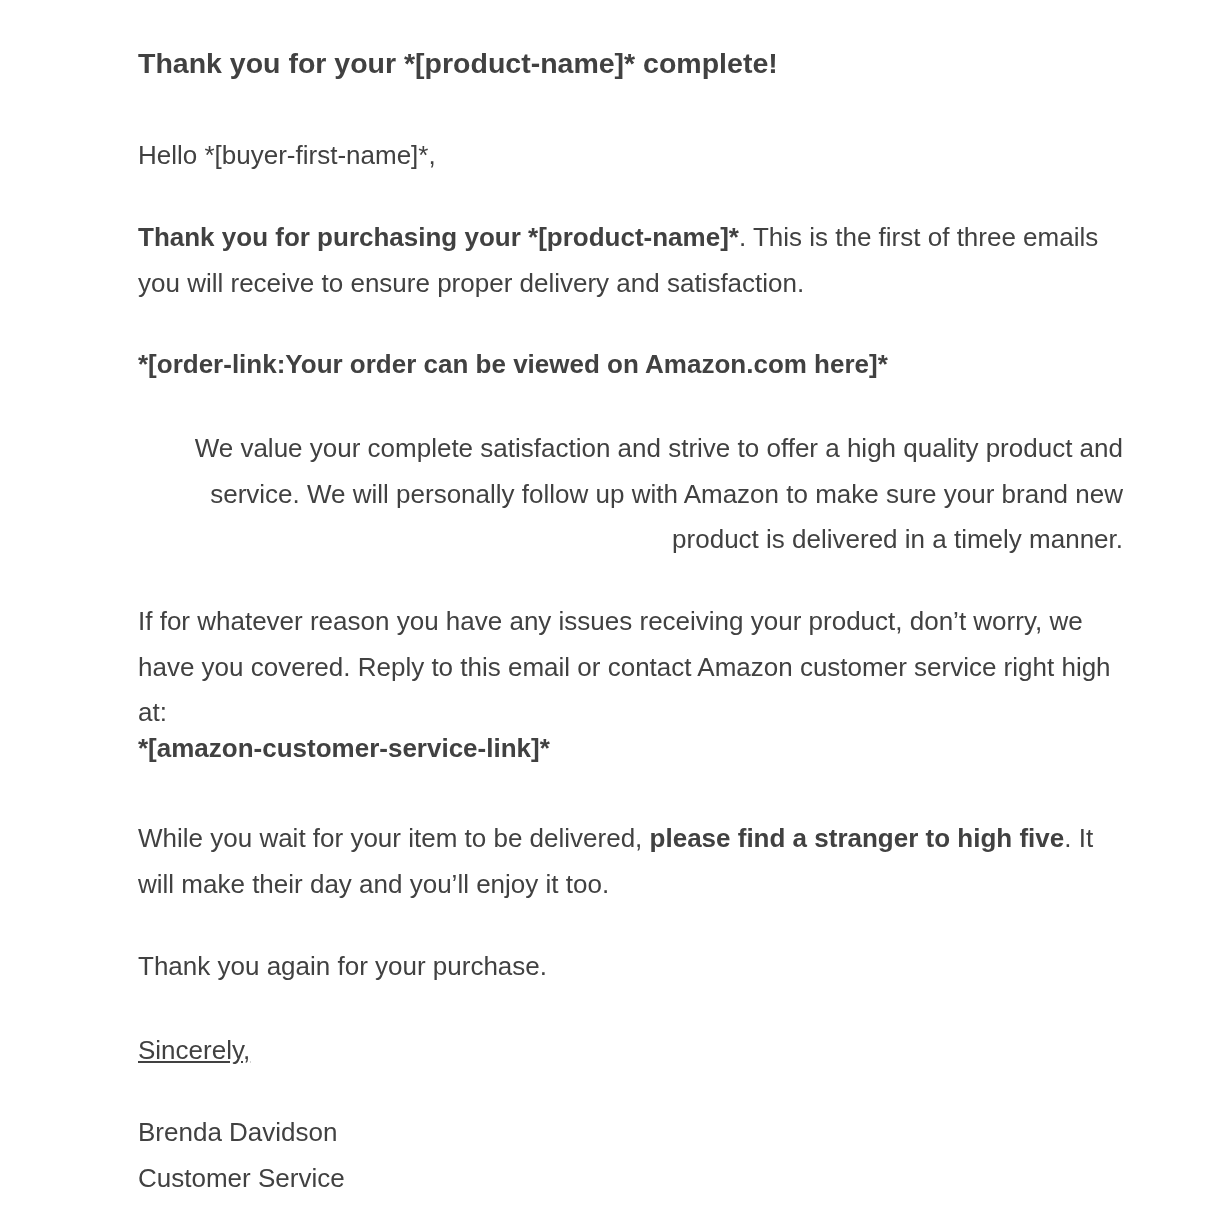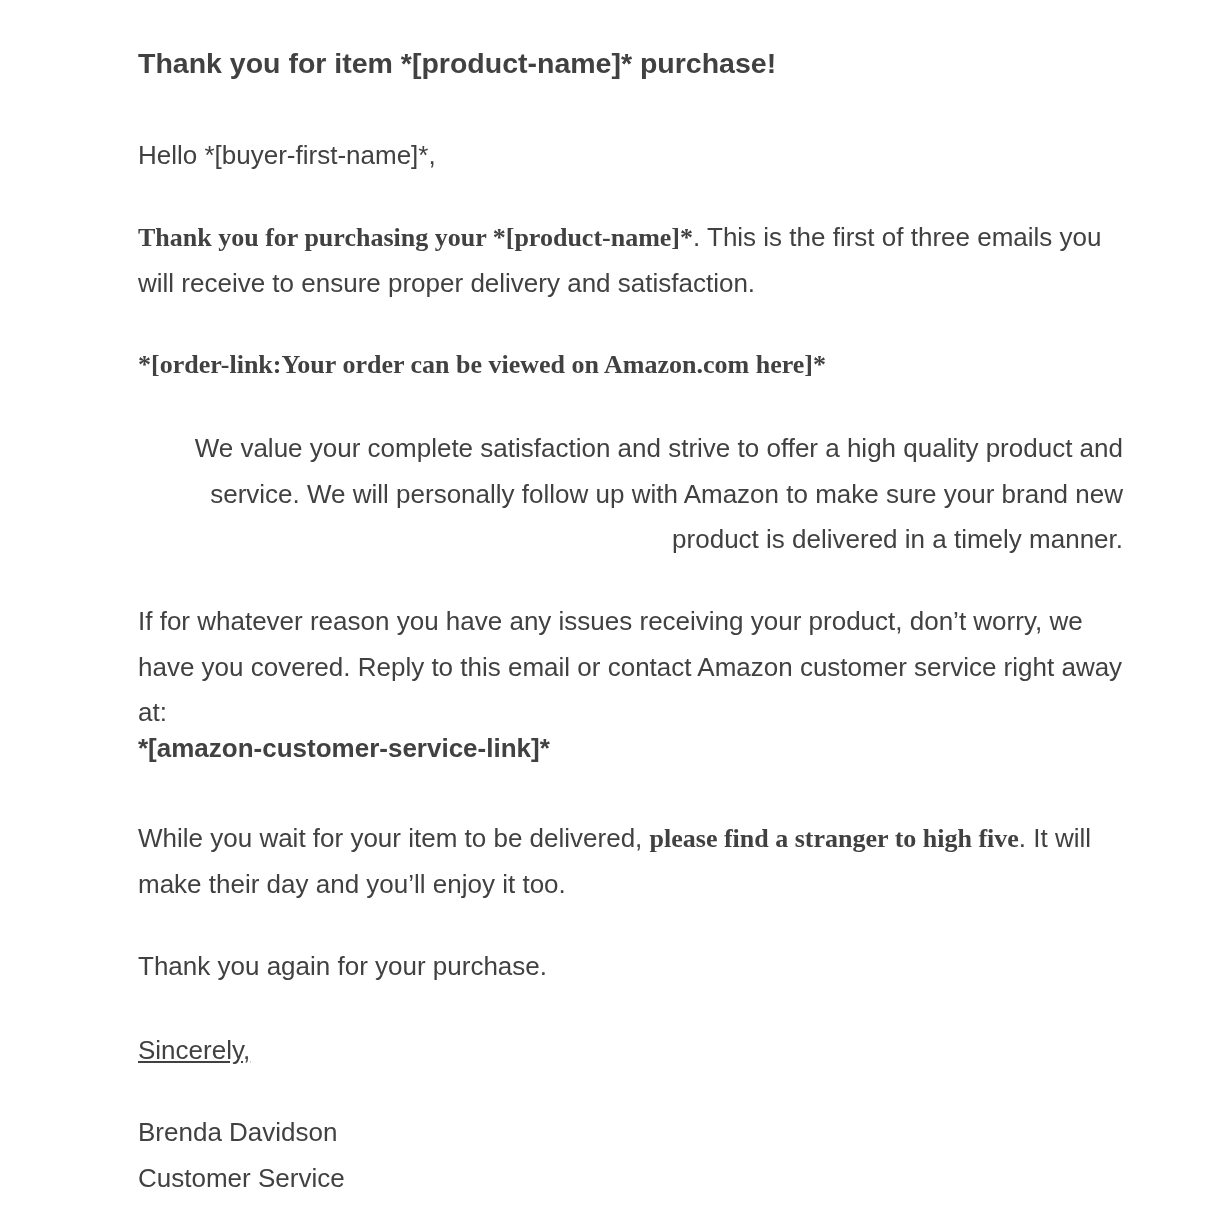--- a/index.html
+++ b/index.html
@@ -33,39 +33,39 @@
     }
     .para {
       position: absolute;
       left: 0;
       margin: 0;
       font-size: 26px;
       line-height: 45.5px;
       width: 985px;
       color: #414141;
     }
-    .para b { font-weight: bold; font-family: Liberation Serif, serif; }
+    .para b { font-weight: bold; }
     .nowrap { white-space: nowrap; }
   </style>
 </head>
 <body>
 
 <div class="email">
 
-  <h1 class="title">Thank you for item *[product-name]* purchase!</h1>
+  <h1 class="title">Thank you for your *[product-name]* complete!</h1>
 
   <p class="para nowrap" style="top:133px;">Hello *[buyer-first-name]*,</p>
 
   <p class="para" style="top:215px;"><b>Thank you for purchasing your *[product-name]*</b><span>. This is the first of three emails you will receive to ensure proper delivery and satisfaction.</span></p>
 
   <p class="para nowrap" style="top:342px;"><b>*[order-link:Your order can be viewed on Amazon.com here]*</b></p>
 
   <p class="para" style="top:426px;text-align:right;">We value your complete satisfaction and strive to offer a high quality product and service. We will personally follow up with Amazon to make sure your brand new product is delivered in a timely manner.</p>
 
-  <p class="para" style="top:599px;">If for whatever reason you have any issues receiving your product, don’t worry, we have you covered. Reply to this email or contact Amazon customer service right away at:</p>
+  <p class="para" style="top:599px;">If for whatever reason you have any issues receiving your product, don’t worry, we have you covered. Reply to this email or contact Amazon customer service right high at:</p>
 
   <p class="para nowrap" style="top:726px;font-weight:bold;">*[amazon-customer-service-link]*</p>
 
   <p class="para" style="top:816px;"><span>While you wait for your item to be delivered, </span><b>please find a stranger to high five</b><span>. It will make their day and you’ll enjoy it too.</span></p>
 
   <p class="para nowrap" style="top:944px;">Thank you again for your purchase.</p>
 
   <p class="para nowrap" style="top:1028px;text-decoration:underline;">Sincerely,</p>
 
   <p class="para nowrap" style="top:1110px;">Brenda Davidson</p>

